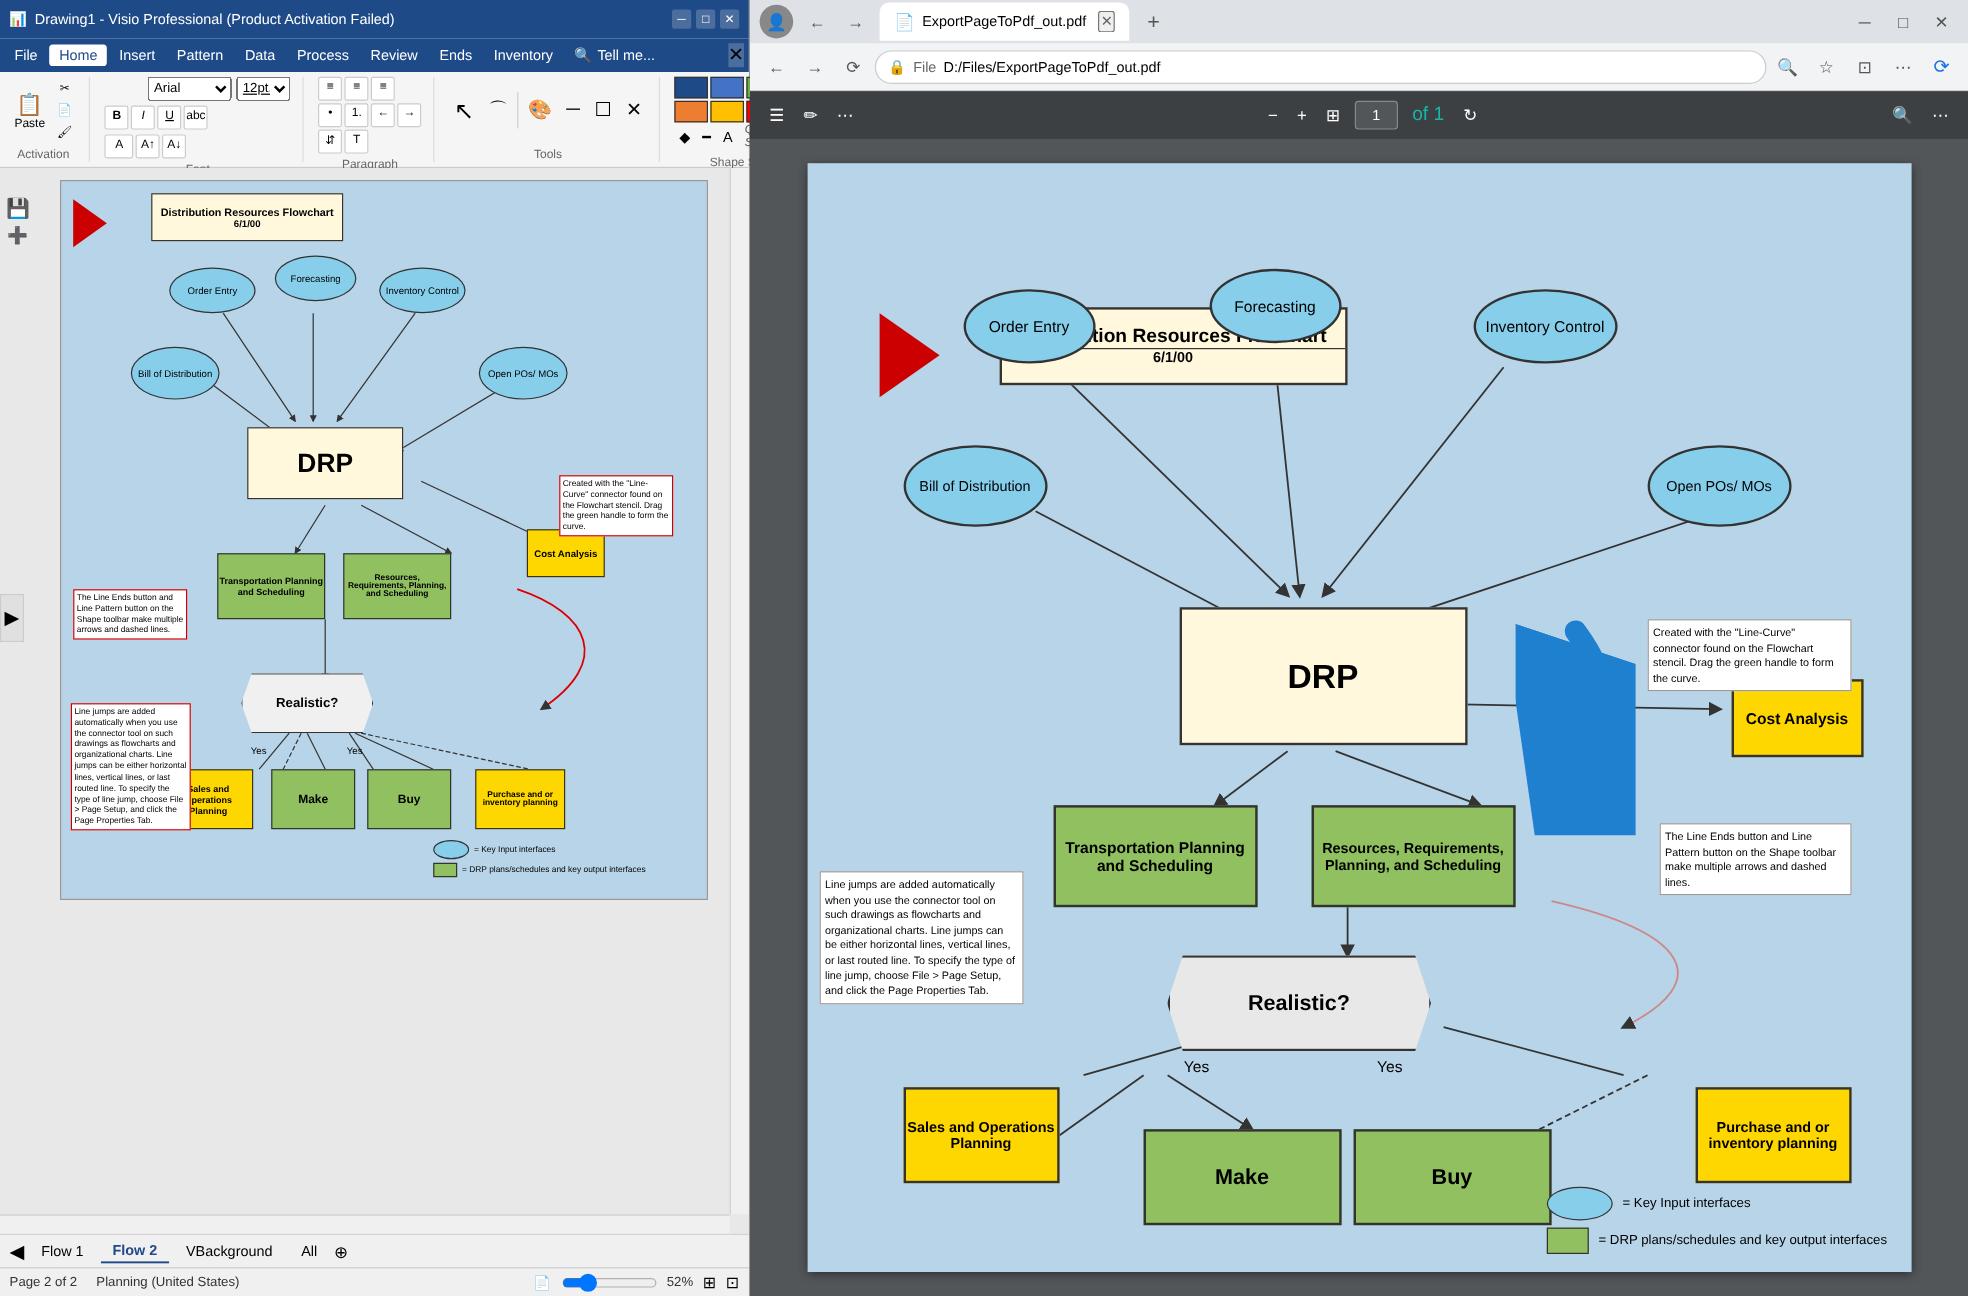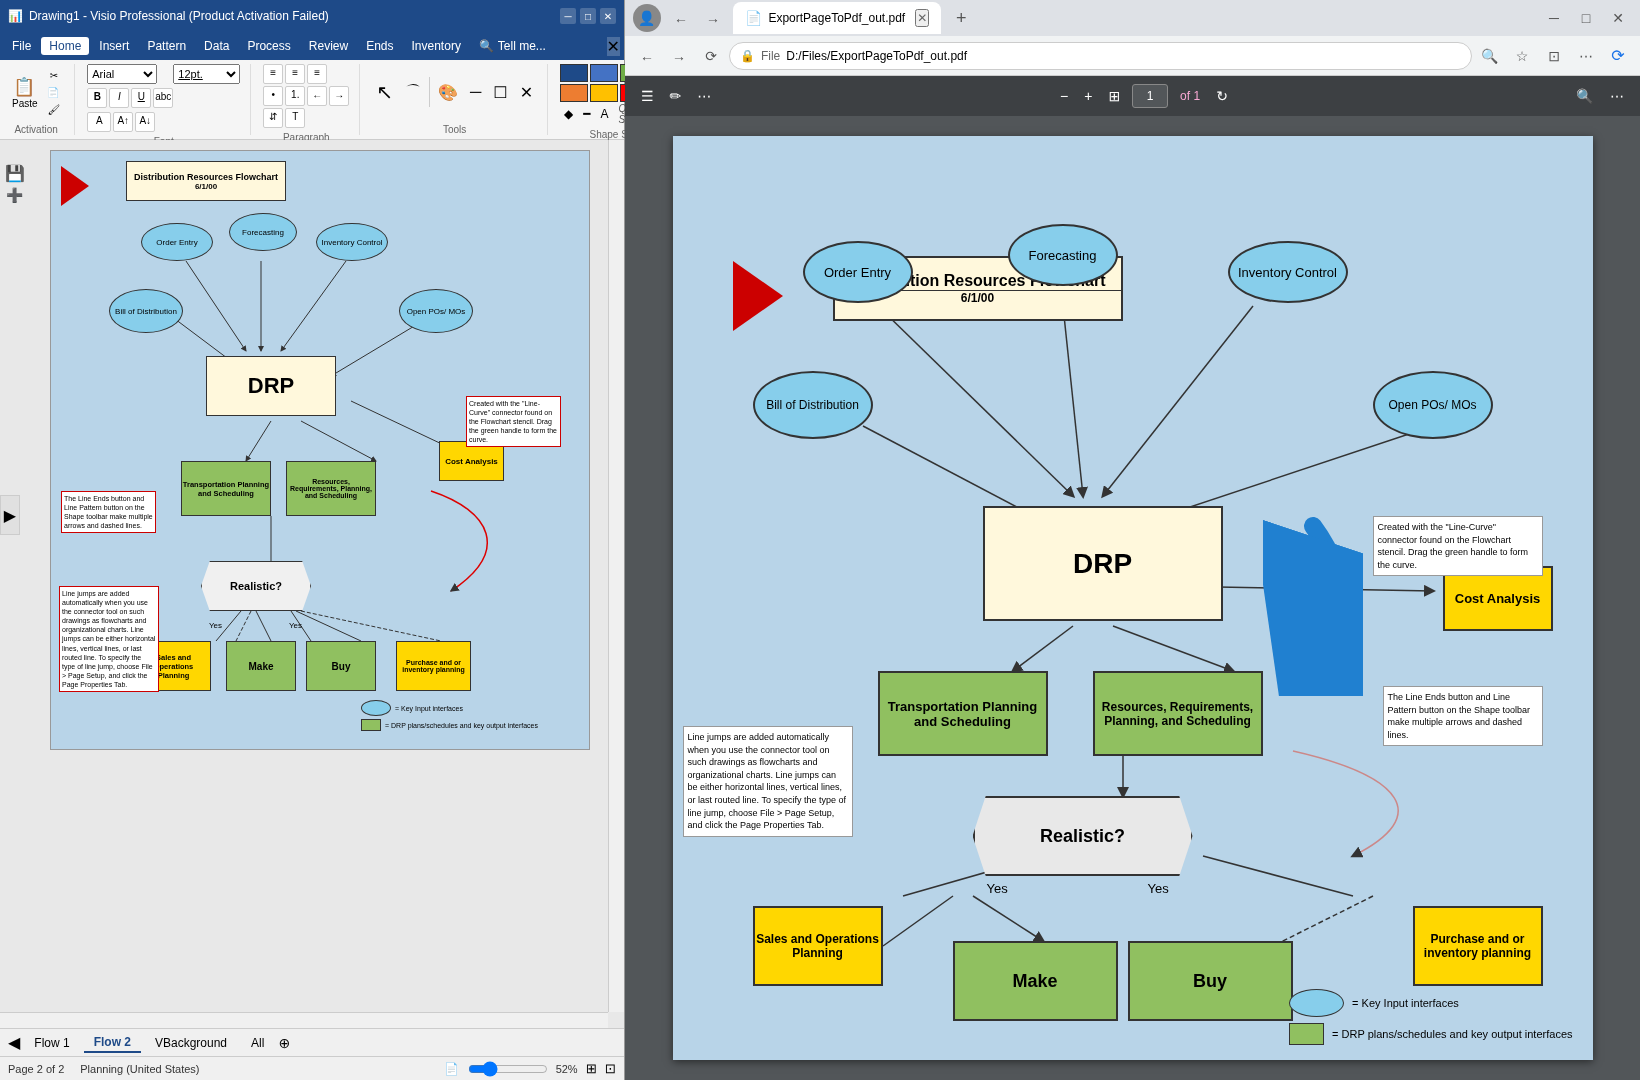--- a/index.html
+++ b/index.html
@@ -457,25 +457,25 @@
           <div class="ribbon-btn">
               <span>🖌</span>
             </div>
         </div>
       </div>
       <span class="ribbon-group-label">Activation</span>
     </div>
 
     <div class="ribbon-group">
       <div style="display:flex;gap:4px;flex-direction:column;flex:1;">
-        <div style="display:flex;gap:16px;align-items:center;">
+        <div style="display:flex;gap:4px;align-items:center;margin-left:36px;">
           <select style="width:70px;font-size:11px;height:20px;">
             <option>Arial</option>
           </select>
-          <select style="width:67px;font-size:11px;height:20px;text-decoration:underline;">
+          <select style="width:45px;font-size:11px;height:20px;text-decoration:underline;">
             <option>12pt.</option>
           </select>
         </div>
         <div style="display:flex;gap:2px;align-items:center;">
           <button class="ribbon-btn" style="font-weight:bold;width:20px;height:20px;border:1px solid #ccc;background:#fff;">B</button>
           <button class="ribbon-btn" style="font-style:italic;width:20px;height:20px;border:1px solid #ccc;background:#fff;">I</button>
           <button class="ribbon-btn" style="text-decoration:underline;width:20px;height:20px;border:1px solid #ccc;background:#fff;">U</button>
           <button class="ribbon-btn" style="width:20px;height:20px;border:1px solid #ccc;background:#fff;">abc</button>
         </div>
         <div style="display:flex;gap:2px;align-items:center;">
@@ -763,21 +763,21 @@
 
   <div class="pdf-toolbar">
     <button class="pdf-toolbar-btn">☰</button>
     <button class="pdf-toolbar-btn">✏</button>
     <button class="pdf-toolbar-btn">⋯</button>
     <div style="flex:1;"></div>
     <button class="pdf-toolbar-btn">−</button>
     <button class="pdf-toolbar-btn">+</button>
     <button class="pdf-toolbar-btn">⊞</button>
     <input class="pdf-page-input" type="text" value="1" style="">
-    <span style="color:#f9a8d4;font-size:12px;padding:0 4px;">of 1</span>
+    <span style="color:#14b8a6;font-size:16px;padding:0 4px;">of 1</span>
     <button class="pdf-toolbar-btn">↻</button>
     <div style="flex:1;"></div>
     <button class="pdf-toolbar-btn">🔍</button>
     <button class="pdf-toolbar-btn">⋯</button>
   </div>
 
   <div class="pdf-content">
     <div class="pdf-page">
 
       <svg class="connectors">

